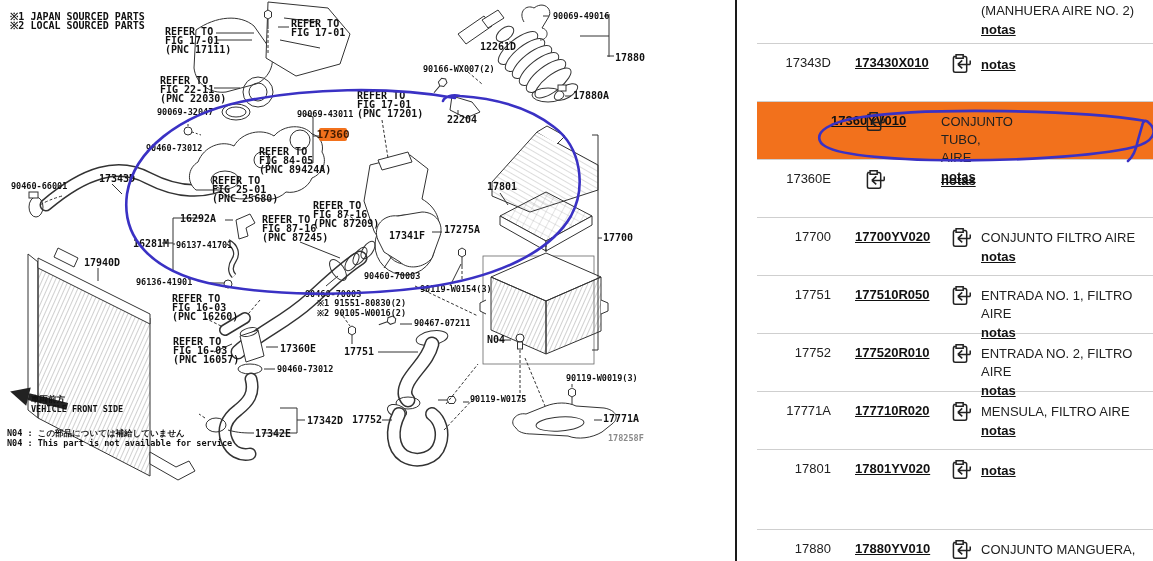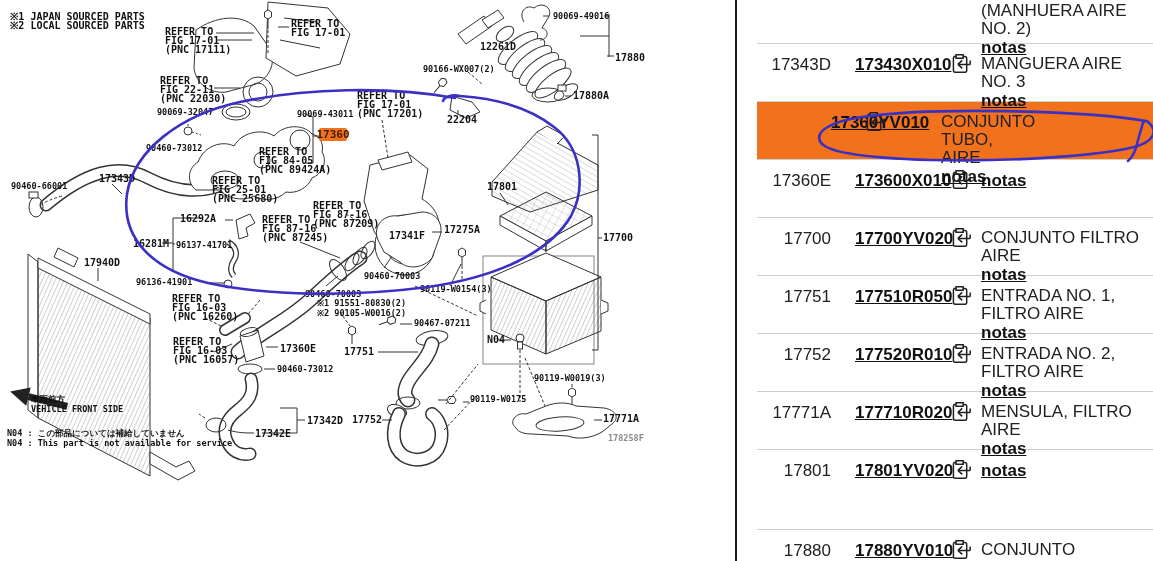--- a/index.html
+++ b/index.html
@@ -18,21 +18,21 @@
   .dl-gray{color:#8a8a8a;}
   .part-chip{position:absolute;left:319px;top:128px;width:28px;height:13px;background:#f2711c;
       color:#441c00;font-family:"DejaVu Sans Mono", monospace;font-size:11px;font-weight:bold;
       display:flex;align-items:center;justify-content:center;border-radius:2px;}
 
   
   .table-panel{position:absolute;left:735px;top:0;width:418px;height:561px;background:#fff;
       border-left:2px solid #1a1a1a;box-sizing:border-box;}
   .prow{display:grid;grid-template-columns:74px 24px 86px 40px 1fr;
       margin-left:20px;border-top:1px solid #cfcfcf;padding-top:11px;height:58px;
-      box-sizing:border-box;font-size:17px;color:#212121;}
+      box-sizing:border-box;font-size:13px;color:#212121;}
   .prow:first-child{border-top:none;}
   .prow.partial{height:43px;padding-top:2px;}
   .prow.tall{height:80px;}
   .prow.last{height:60px;}
   .prow.hl{background:#f2711c;}
   .pnc{text-align:right;}
   .plink{font-weight:bold;text-decoration:underline;color:#111;cursor:pointer;}
   .ico{padding-left:8px;margin-top:-3px;cursor:pointer;}
   .desc{line-height:18px;}
   .dtext{white-space:pre-line;display:block;}
@@ -302,21 +302,21 @@
         <div class="dl dl-s" style="left: 173px; top: 337px;">REFER TO
 FIG 16-03
 (PNC 16057)</div>
         <div class="dl dl-l" style="left: 280px; top: 343px;">17360E</div>
         <div class="dl dl-l" style="left: 344px; top: 346px;">17751</div>
         <div class="dl dl-m" style="left: 277px; top: 364px;">90460-73012</div>
         <div class="dl dl-l" style="left: 352px; top: 414px;">17752</div>
         <div class="dl dl-l" style="left: 307px; top: 415px;">17342D</div>
         <div class="dl dl-l" style="left: 255px; top: 428px;">17342E</div>
         <div class="dl dl-l" style="left: 487px; top: 334px;">N04</div>
-        <div class="dl dl-m" style="left: 534px; top: 373px;">90119-W0019(3)</div>
+        <div class="dl dl-m" style="left: 566px; top: 373px;">90119-W0019(3)</div>
         <div class="dl dl-m" style="left: 470px; top: 394px;">90119-W0175</div>
         <div class="dl dl-l" style="left: 603px; top: 413px;">17771A</div>
         <div class="dl dl-m dl-gray" style="left: 608px; top: 433px;">178258F</div>
         <div class="dl dl-l" style="left: 84px; top: 257px;">17940D</div>
         <div class="dl dl-m" style="left: 31px; top: 394px;">車両前方
 VEHICLE FRONT SIDE</div>
         <div class="dl dl-m" style="left: 7px; top: 428px;">N04 : この部品については補給していません
 N04 : This part is not available for service</div>
       </div>
 
@@ -334,36 +334,35 @@
         </div>
         <div class="prow">
           <div class="pnc">17343D</div>
           <div class="sp"></div>
           <div class="pno"><a class="plink">173430X010</a></div>
           <div class="ico"><svg viewBox="0 0 26 26" width="23" height="23">
               <path d="M5,5 h3 M16,5 h2 a2,2 0 0 1 2,2 v14 a2,2 0 0 1 -2,2 H7 a2,2 0 0 1 -2,-2 V7 a2,2 0 0 1 2,-2" fill="none" stroke="#222" stroke-width="1.7"></path>
               <path d="M8,3 h8 v4 h-8 z" fill="none" stroke="#222" stroke-width="1.7"></path>
               <path d="M24,14 H10 M10,14 l5,-4.5 M10,14 l5,4.5 M24,14 v-4.5" fill="none" stroke="#222" stroke-width="1.7"></path>
             </svg></div>
-          <div class="desc"><span class="dtext">MANGUERA AIRE NO. 3</span><a class="notas">notas</a></div>
+          <div class="desc"><a class="notas">notas</a></div>
         </div>
         <div class="prow hl">
           <div class="sp"></div>
           <div class="pno"><a class="plink">17360YV010</a></div>
           <div class="ico"><svg viewBox="0 0 26 26" width="23" height="23">
               <path d="M5,5 h3 M16,5 h2 a2,2 0 0 1 2,2 v14 a2,2 0 0 1 -2,2 H7 a2,2 0 0 1 -2,-2 V7 a2,2 0 0 1 2,-2" fill="none" stroke="#222" stroke-width="1.7"></path>
               <path d="M8,3 h8 v4 h-8 z" fill="none" stroke="#222" stroke-width="1.7"></path>
               <path d="M24,14 H10 M10,14 l5,-4.5 M10,14 l5,4.5 M24,14 v-4.5" fill="none" stroke="#222" stroke-width="1.7"></path>
             </svg></div>
           <div class="desc"><span class="dtext">CONJUNTO TUBO, AIRE</span><a class="notas">notas</a></div>
         </div>
         <div class="prow">
           <div class="pnc">17360E</div>
           <div class="sp"></div>
-          <div class="pno"><a class="plink">173600X010</a></div>
           <div class="ico"><svg viewBox="0 0 26 26" width="23" height="23">
               <path d="M5,5 h3 M16,5 h2 a2,2 0 0 1 2,2 v14 a2,2 0 0 1 -2,2 H7 a2,2 0 0 1 -2,-2 V7 a2,2 0 0 1 2,-2" fill="none" stroke="#222" stroke-width="1.7"></path>
               <path d="M8,3 h8 v4 h-8 z" fill="none" stroke="#222" stroke-width="1.7"></path>
               <path d="M24,14 H10 M10,14 l5,-4.5 M10,14 l5,4.5 M24,14 v-4.5" fill="none" stroke="#222" stroke-width="1.7"></path>
             </svg></div>
           <div class="desc"><a class="notas">notas</a></div>
         </div>
         <div class="prow">
           <div class="pnc">17700</div>
           <div class="sp"></div>

